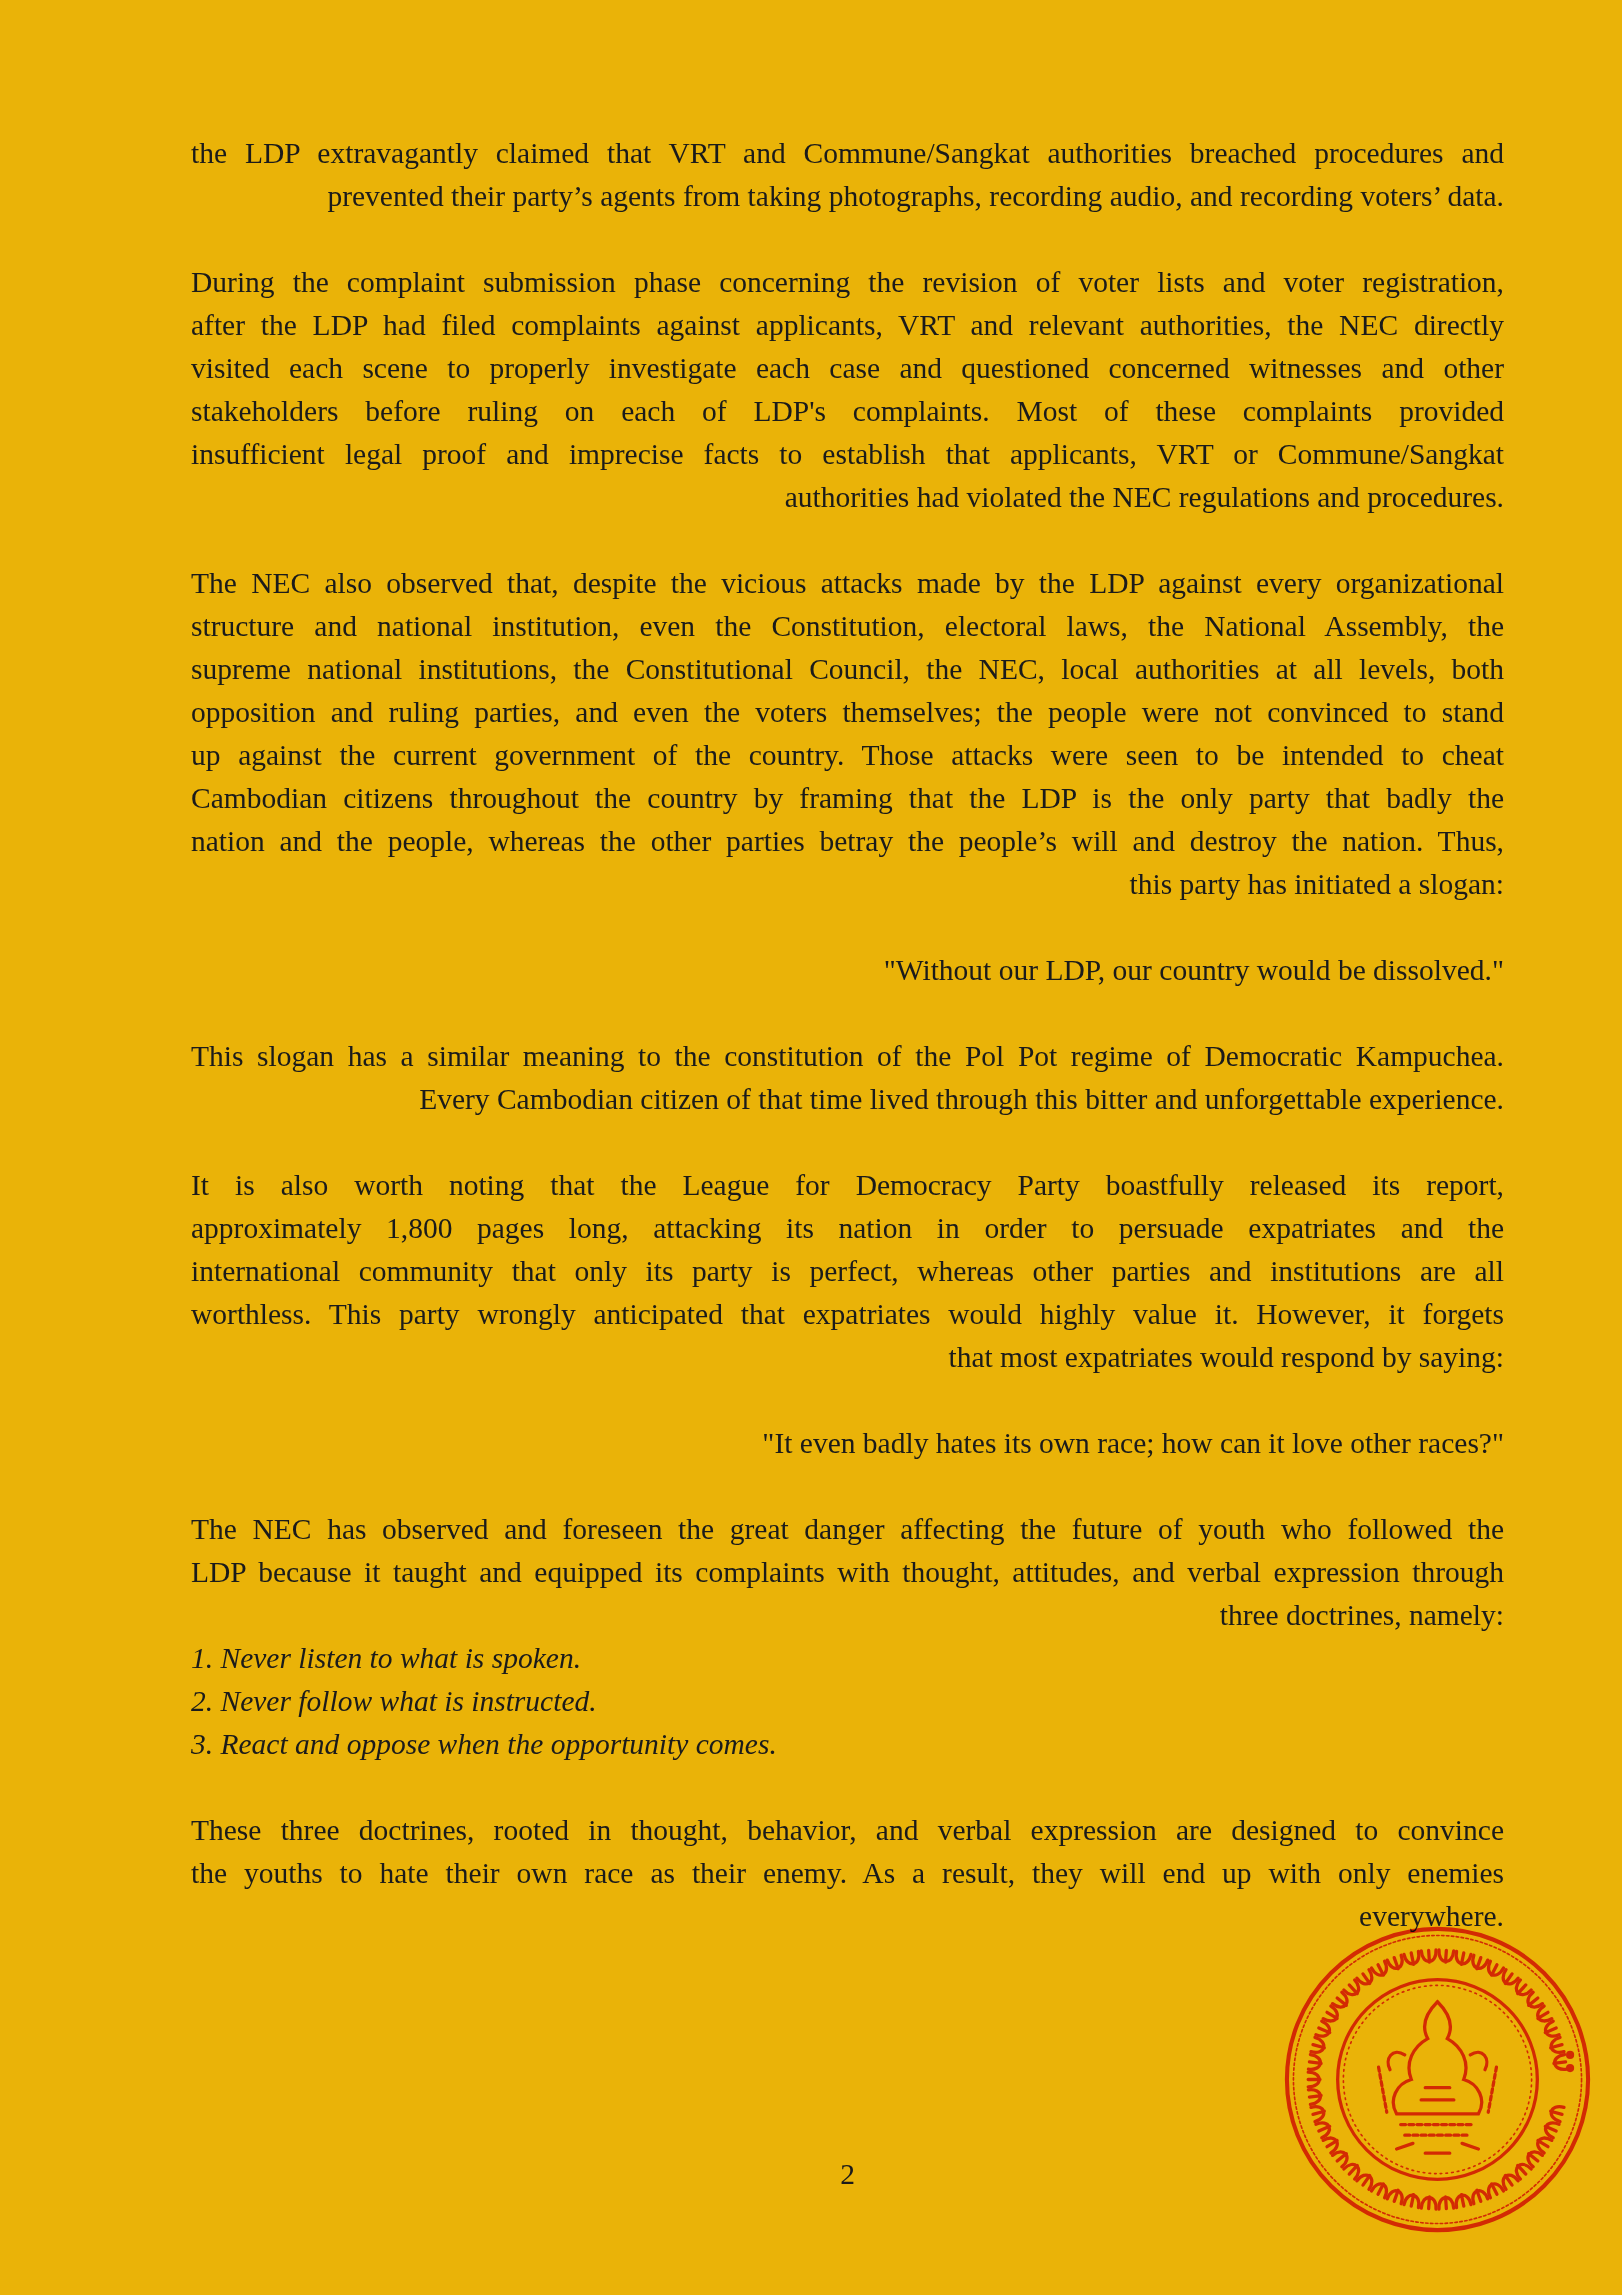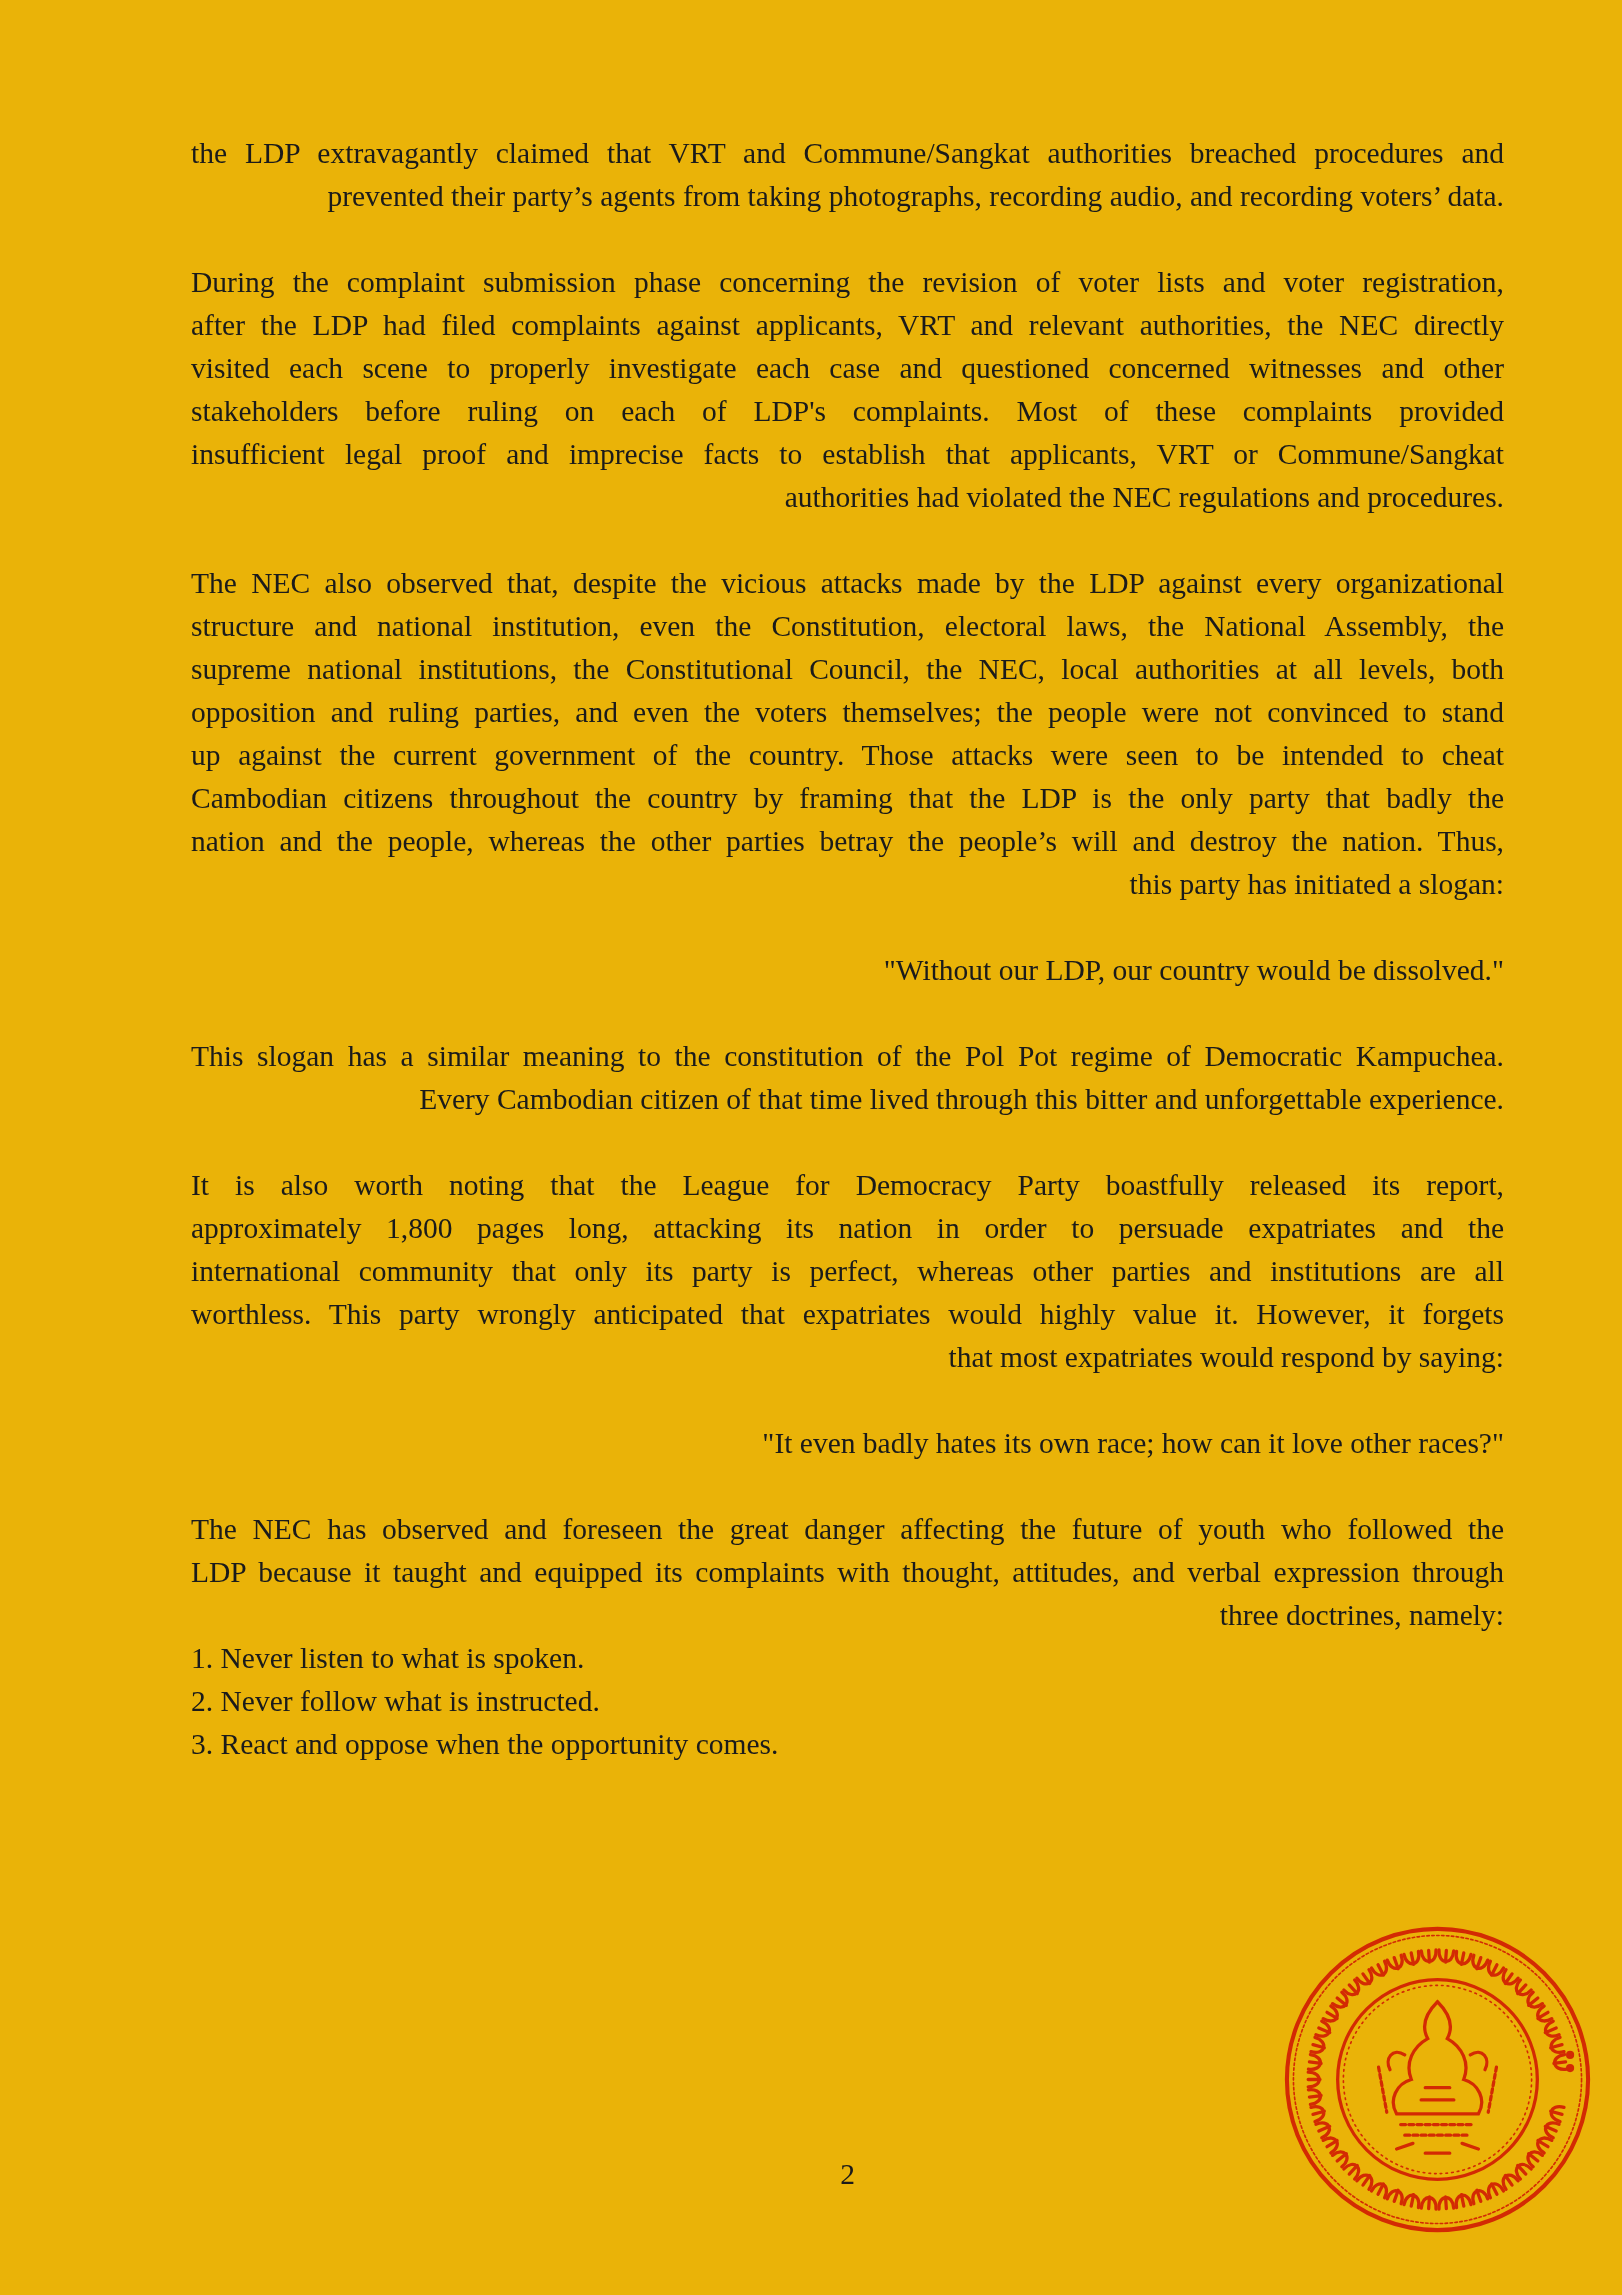--- a/index.html
+++ b/index.html
@@ -39,20 +39,21 @@
     text-align: right;
   }
   .line.justify {
     text-align: justify;
     text-align-last: justify;
   }
   .list-item {
     display: block;
     height: 43px;
     white-space: nowrap;
+    font-style: italic;
   }
   .list-block { margin: 0; }
   .page-number {
     position: absolute;
     left: 0;
     width: 100%;
     top: 2158px;
     text-align: center;
     font-size: 29.5px;
     line-height: 33px;
@@ -117,20 +118,25 @@
       </div>
       <div class="para">
         <span class="line justify">The NEC has observed and foreseen the great danger affecting the future of youth who followed the</span>
         <span class="line justify">LDP because it taught and equipped its complaints with thought, attitudes, and verbal expression through</span>
         <span class="line">three doctrines, namely:</span>
         <div class="list-block">
           <span class="list-item">1. Never listen to what is spoken.</span>
           <span class="list-item">2. Never follow what is instructed.</span>
           <span class="list-item">3. React and oppose when the opportunity comes.</span>
         </div>
+      </div>
+      <div class="para">
+        <span class="line justify">These three doctrines, rooted in thought, behavior, and verbal expression are designed to convince</span>
+        <span class="line justify">the youths to hate their own race as their enemy. As a result, they will end up with only enemies</span>
+        <span class="line">everywhere.</span>
       </div>
     </div>
 
   <div class="page-number">2</div>
 
   <svg class="stamp" viewBox="0 0 380 380">
     <g id="stamp-g" fill="none" stroke-linecap="round" stroke="#e3202e">
       <circle cx="190" cy="190" r="184" stroke-width="5"></circle>
       <circle cx="190" cy="190" r="176" stroke-width="2" stroke-dasharray="3 3"></circle>
       <circle cx="190" cy="190" r="122" stroke-width="4"></circle>

